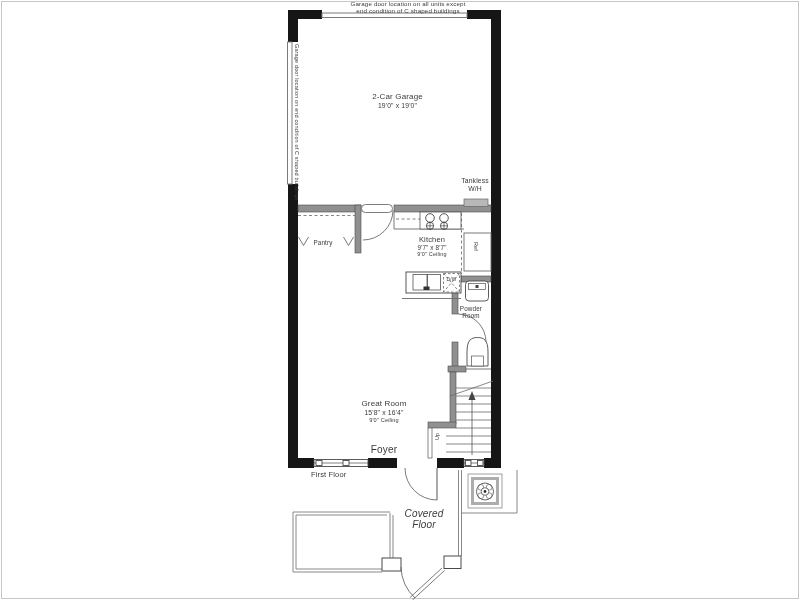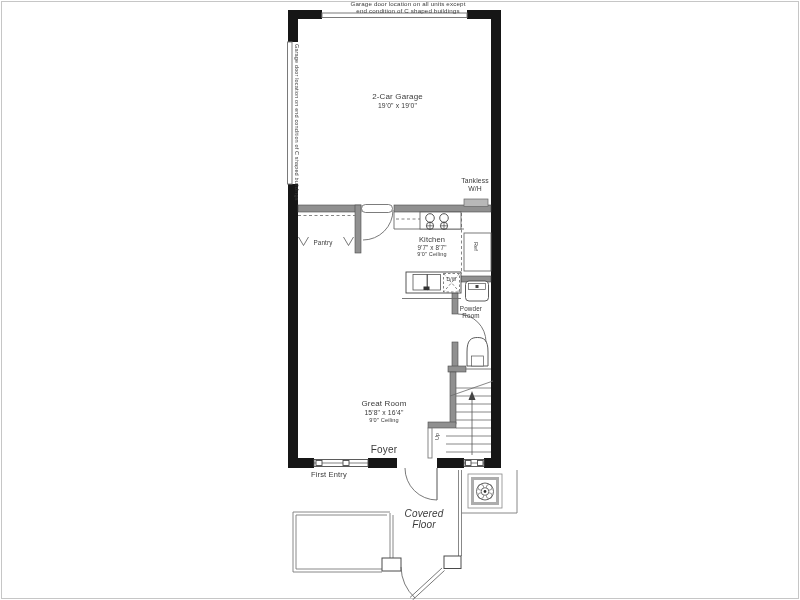--- a/index.html
+++ b/index.html
@@ -188,19 +188,19 @@
   <div class="lbl ctr" style="left:336px;top:352px;width:96px;margin-top:48px;">
     <div class="s80">Great Room</div>
     <div class="s68">15'8" x 16'4"</div>
     <div class="s56">9'0" Ceiling</div>
   </div>
 
   <div class="lbl ctr s72" style="left:366px;top:444px;width:36px;">Foyer</div>
 
   <div class="lbl s55" style="left:434px;top:440px;transform:rotate(-90deg);transform-origin:left top;">Up</div>
 
-  <div class="lbl s75" style="left:311px;top:471px;">First Entry</div>
+  <div class="lbl s75" style="left:311px;top:471px;">First Floor</div>
 
   <div class="lbl ctr s72" style="left:398px;top:508px;width:52px;font-style:italic;">
     <div>Covered</div>
     <div>Floor</div>
   </div>
 </div>
 
 </body></html>

